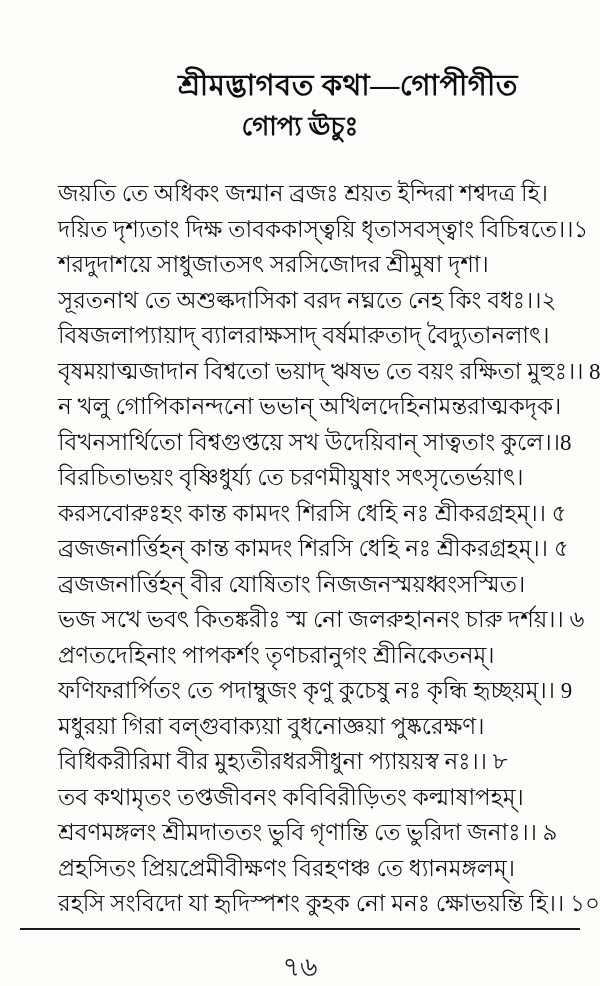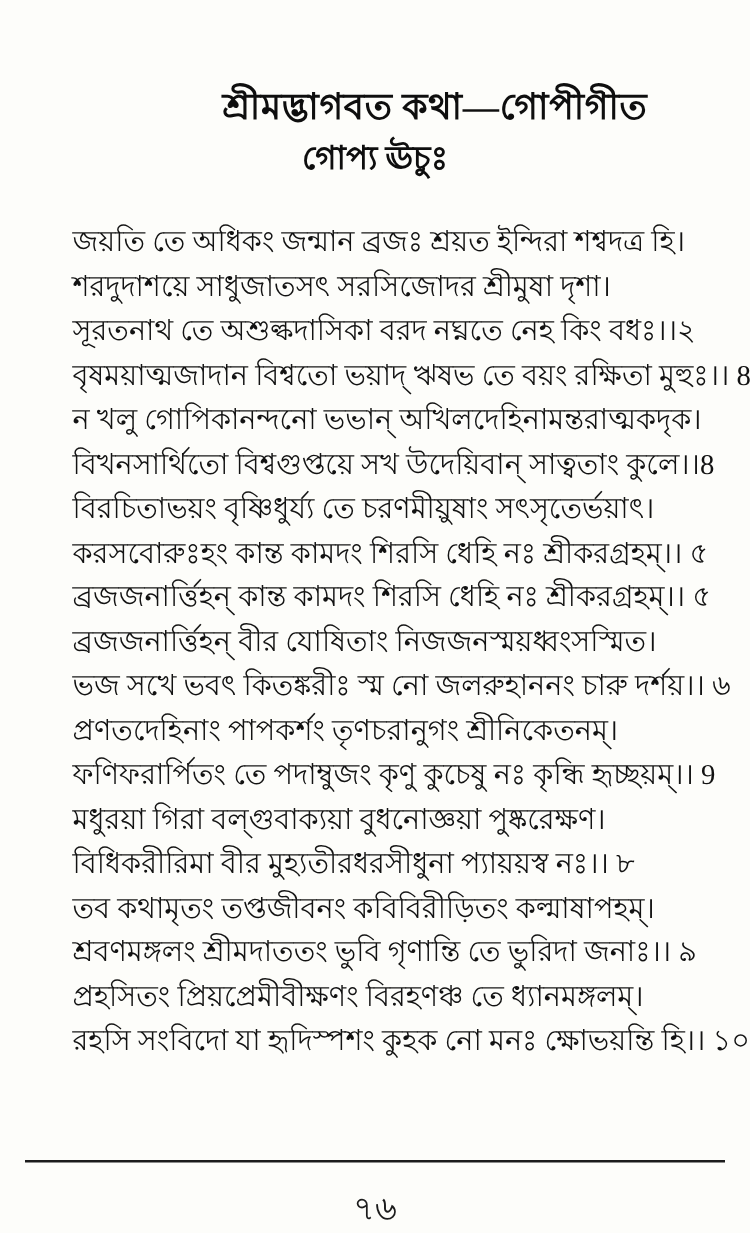--- a/index.html
+++ b/index.html
@@ -78,22 +78,24 @@
 <body>
 
 <div class="page">
 
   <div class="title">শ্রীমদ্ভাগবত কথা—গোপীগীত</div>
 
   <div class="subtitle">গোপ্য ঊচুঃ</div>
 
   <div class="verses">
     <div class="verse-line">জয়তি তে অধিকং জন্মান ব্রজঃ শ্রয়ত ইন্দিরা শশ্বদত্র হি।</div>
+    <div class="verse-line">দয়িত দৃশ্যতাং দিক্ষ তাবককাস্ত্বয়ি ধৃতাসবস্ত্বাং বিচিন্বতে।।১</div>
     <div class="verse-line">শরদুদাশয়ে সাধুজাতসৎ সরসিজোদর শ্রীমুষা দৃশা।</div>
     <div class="verse-line">সূরতনাথ তে অশুল্কদাসিকা বরদ নঘ্নতে নেহ কিং বধঃ।।২</div>
+    <div class="verse-line">বিষজলাপ্যায়াদ্ ব্যালরাক্ষসাদ্ বর্ষমারুতাদ্ বৈদ্যুতানলাৎ।</div>
     <div class="verse-line">বৃষময়াত্মজাদান বিশ্বতো ভয়াদ্ ঋষভ তে বয়ং রক্ষিতা মুহুঃ।। 8</div>
     <div class="verse-line">ন খলু গোপিকানন্দনো ভভান্ অখিলদেহিনামন্তরাত্মকদৃক।</div>
     <div class="verse-line">বিখনসার্থিতো বিশ্বগুপ্তয়ে সখ উদেয়িবান্ সাত্বতাং কুলে।।8</div>
     <div class="verse-line">বিরচিতাভয়ং বৃষ্ণিধুর্য্য তে চরণমীয়ুষাং সৎসৃতের্ভয়াৎ।</div>
     <div class="verse-line">করসবোরুঃহং কান্ত কামদং শিরসি ধেহি নঃ শ্রীকরগ্রহম্।। ৫</div>
     <div class="verse-line">ব্রজজনার্ত্তিহন্ কান্ত কামদং শিরসি ধেহি নঃ শ্রীকরগ্রহম্।। ৫</div>
     <div class="verse-line">ব্রজজনার্ত্তিহন্ বীর যোষিতাং নিজজনস্ময়ধ্বংসস্মিত।</div>
     <div class="verse-line">ভজ সখে ভবৎ কিতঙ্করীঃ স্ম নো জলরুহাননং চারু দর্শয়।। ৬</div>
     <div class="verse-line">প্রণতদেহিনাং পাপকর্শং তৃণচরানুগং শ্রীনিকেতনম্।</div>
     <div class="verse-line">ফণিফরার্পিতং তে পদাম্বুজং কৃণু কুচেষু নঃ কৃন্ধি হৃচ্ছয়ম্।। 9</div>

